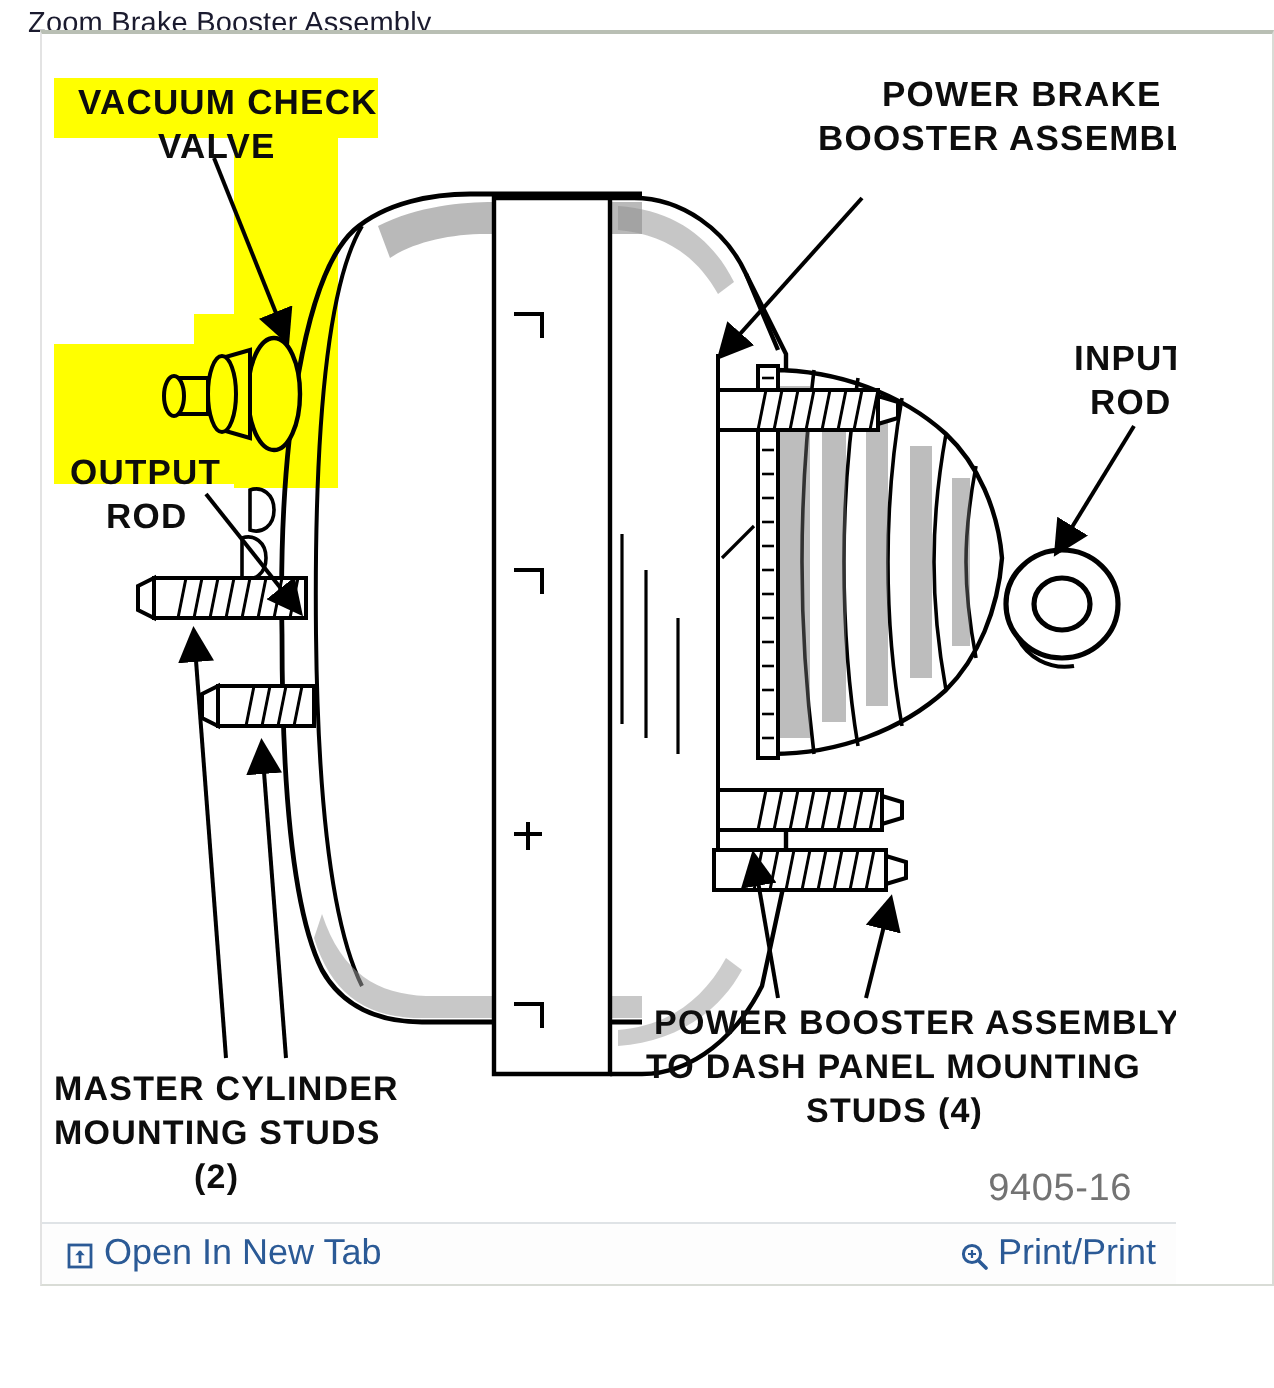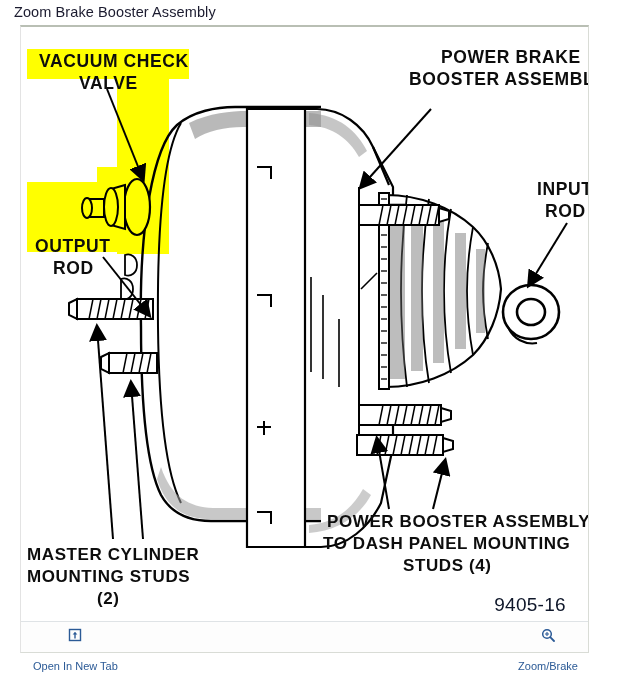--- a/index.html
+++ b/index.html
@@ -18,22 +18,22 @@
     left: 14px;
     top: 4px;
     font-size: 14.5px;
     color: #1b1b2f;
     letter-spacing: 0.1px;
     white-space: nowrap;
   }
   .viewer-frame {
     position: absolute;
     left: 20px;
-    top: 25px;
-    width: 569px;
+    top: 15px;
+    width: 617px;
     height: 628px;
     background: #ffffff;
     border-top: 2px solid #b9bfb4;
     border-left: 1px solid #e3e3e3;
     border-right: 1px solid #d9dcd6;
     border-bottom: 1px solid #d9dcd6;
     box-sizing: border-box;
   }
   .figure-area {
     position: absolute;
@@ -55,39 +55,38 @@
     bottom: 0;
     width: 567px;
     height: 31px;
     border-top: 1px solid #dfe3e6;
     background: #fdfdfd;
     box-sizing: border-box;
   }
   .footer-link {
     position: absolute;
     top: 6px;
-    font-size: 11px;
+    font-size: 18px;
     color: #2b5a96;
     white-space: nowrap;
     cursor: pointer;
     display: flex;
     align-items: center;
-    gap: 16px;
-    flex-direction: column;
+    gap: 5px;
   }
   .footer-link.left { left: 12px; }
   .footer-link.right { right: 10px; }
   .footer-link .lbl { line-height: 16px; }
   .ico { display: inline-block; width: 14px; height: 14px; }
   .part-number {
     position: absolute;
     right: 22px;
     top: 567px;
     font-size: 19px;
-    color: #0f172a;
+    color: #737373;
     font-family: "Liberation Sans", sans-serif;
     letter-spacing: 0.3px;
   }
   
   .dg-label {
     font-family: "Liberation Sans", sans-serif;
     font-size: 17.5px;
     font-weight: bold;
     letter-spacing: 0.6px;
     fill: #0d0d0d;
@@ -352,17 +351,17 @@
     </div>
 
     <div class="footer-link right">
       <span class="ico">
         <svg width="14" height="14" viewBox="0 0 14 14">
           <circle cx="6" cy="6" r="4.3" fill="none" stroke="#2b5a96" stroke-width="1.5"></circle>
           <path d="M6,4 L6,8 M4,6 L8,6" stroke="#2b5a96" stroke-width="1.1"></path>
           <path d="M9.2,9.2 L13,13" stroke="#2b5a96" stroke-width="1.8" stroke-linecap="round"></path>
         </svg>
       </span>
-      <span class="lbl">Zoom/Brake</span>
+      <span class="lbl">Print/Print</span>
     </div>
   </div>
 
 </div>
 
 </body></html>

